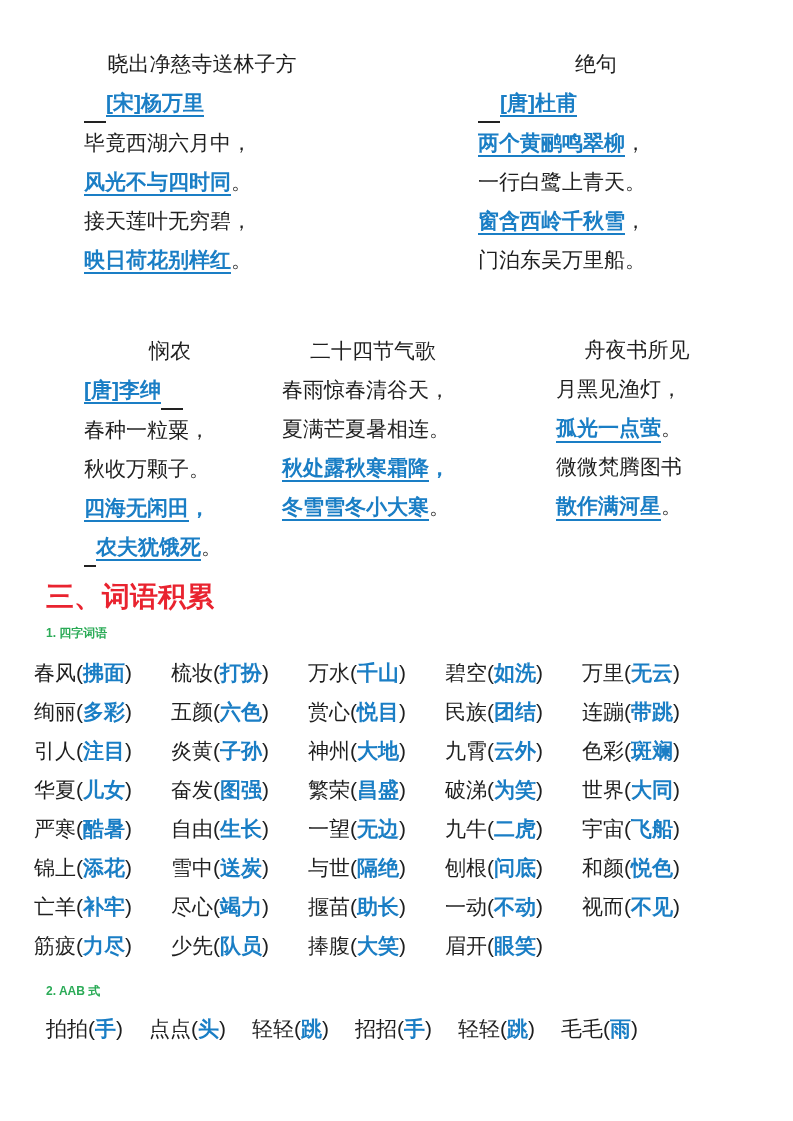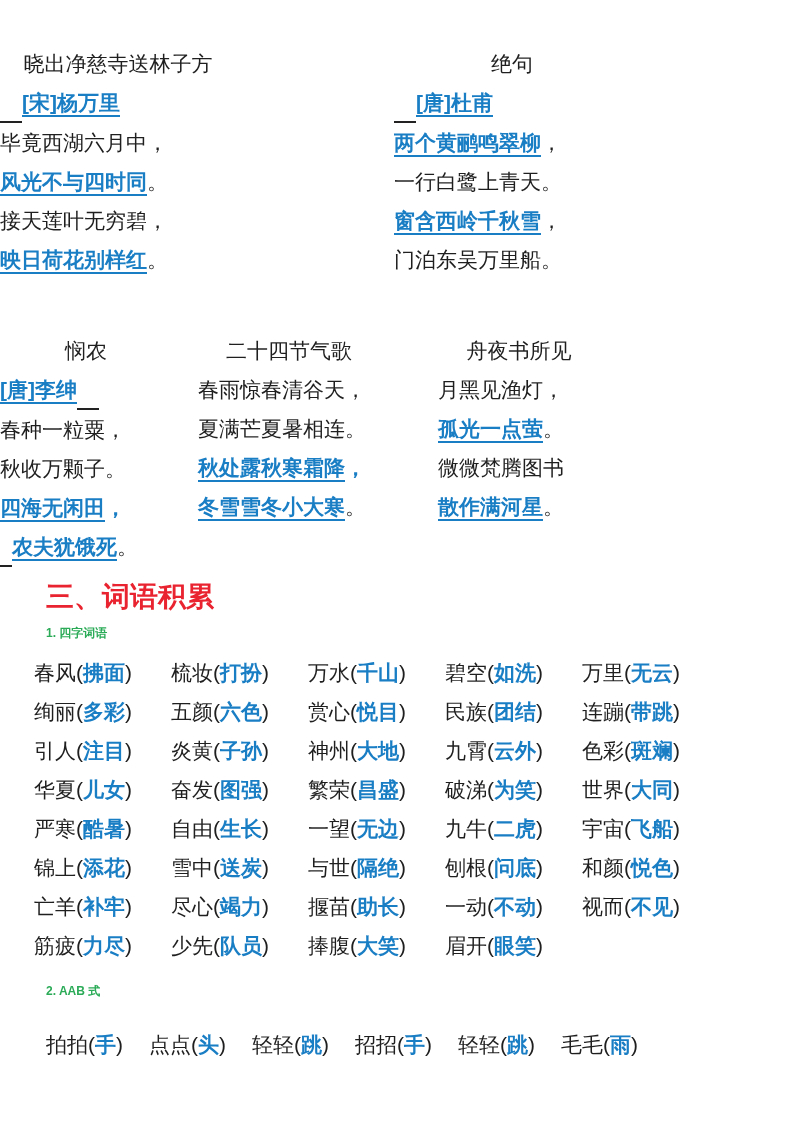--- a/index.html
+++ b/index.html
@@ -4,29 +4,29 @@
 <style>
   html,body{margin:0;padding:0;}
   body{
     width:793px;height:1121px;background:#ffffff;overflow:hidden;
     font-family:"Liberation Sans","DejaVu Sans",sans-serif;
     color:var(--ink,#1f1f1f);
   }
   .page{padding-top:44px;}
 
   
-  .poem-row{display:flex;align-items:flex-start;}
+  .poem-row{display:flex;padding-left:84px;align-items:flex-start;}
   .poem-row.row-top{margin-bottom:52px;}
   .poem-row.row-mid{margin-bottom:0;}
   .poem{display:block;}
   .top-0{width:236px;}
   .top-1{width:236px;margin-left:158px;}
   .mid-0{width:172px;}
   .mid-1{width:182px;margin-left:26px;}
-  .mid-2{width:162px;margin-left:58px;}
+  .mid-2{width:162px;margin-left:92px;font-family:Liberation Serif, serif;}
   .poem-title,.poem-author,.poem-line{
     font-size:21px;line-height:39px;white-space:nowrap;
   }
   .poem-title{text-align:center;color:var(--ink);}
   .poem-author{font-weight:700;}
   .author-text{
     color:var(--blue);border-bottom:2.5px solid var(--blue);padding-bottom:1px;
   }
   .ul-pad{
     display:inline-block;width:22px;height:1em;vertical-align:bottom;
@@ -56,21 +56,21 @@
   .word-grid{
     display:grid;grid-template-columns:repeat(5,137px);
     padding-left:34px;margin-top:4px;
   }
   .word-cell{font-size:21px;line-height:39px;white-space:nowrap;}
   .w-black{color:var(--ink);}
   .w-blue{color:var(--blue);font-weight:700;}
   .paren{color:var(--ink);}
 
   .aab-row{
-    display:flex;gap:26px;padding-left:46px;margin-top:18px;
+    display:flex;gap:26px;padding-left:46px;margin-top:2px;
   }
 </style>
 </head>
 <body>
 
 <div class="page">
   <div class="poem-row row-top" id="row-top">
       <div class="poem top-0">
         <div class="poem-title">晓出净慈寺送林子方</div>
         <div class="poem-author"><span class="ul-pad"></span><span class="author-text">[宋]杨万里</span></div>

